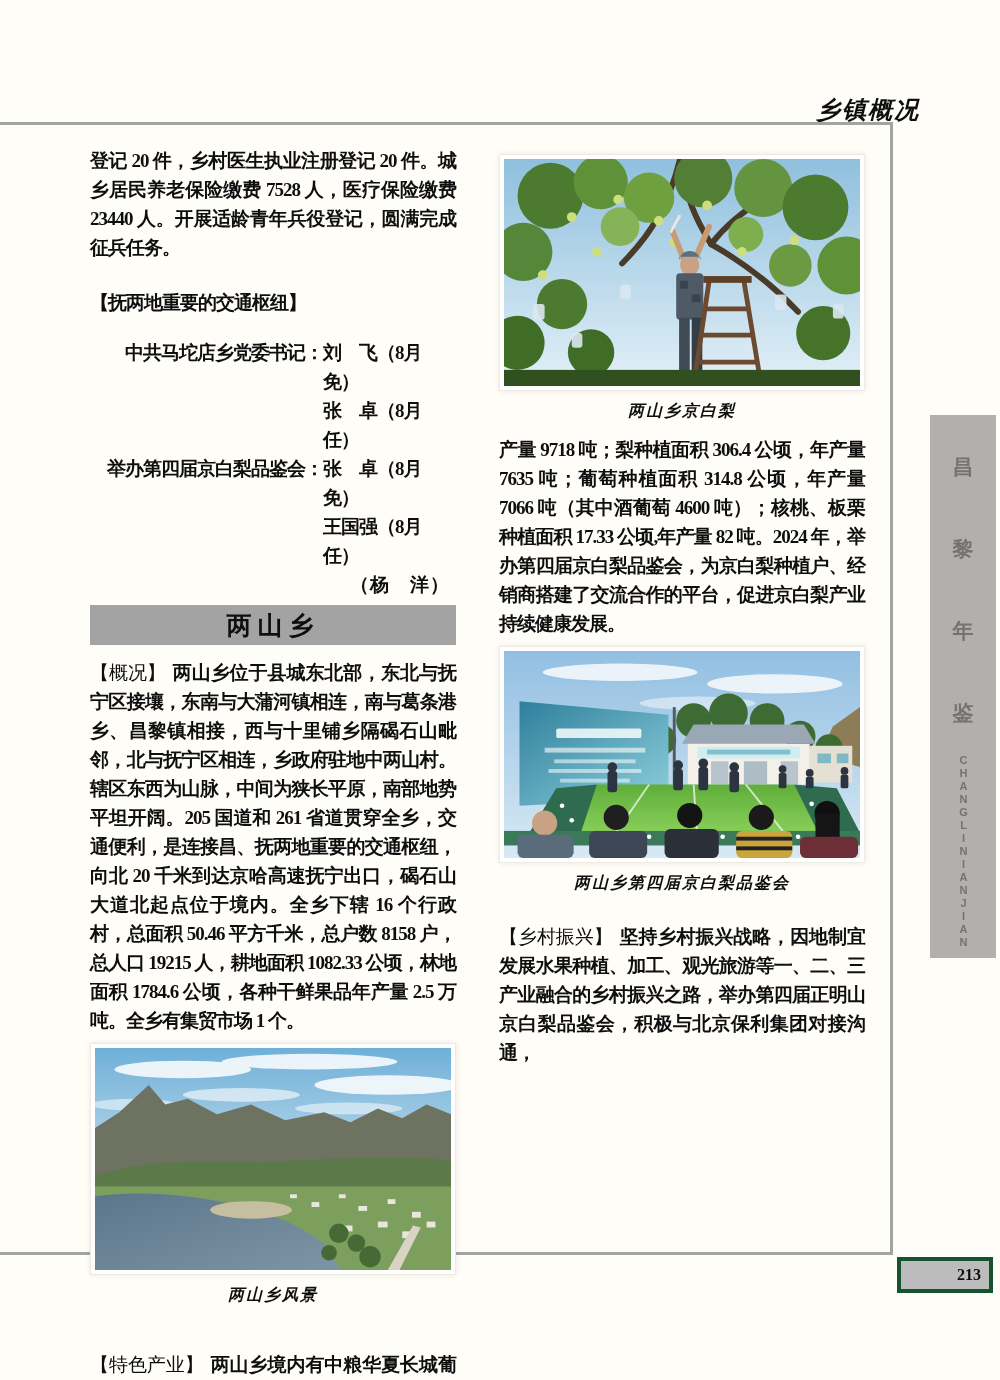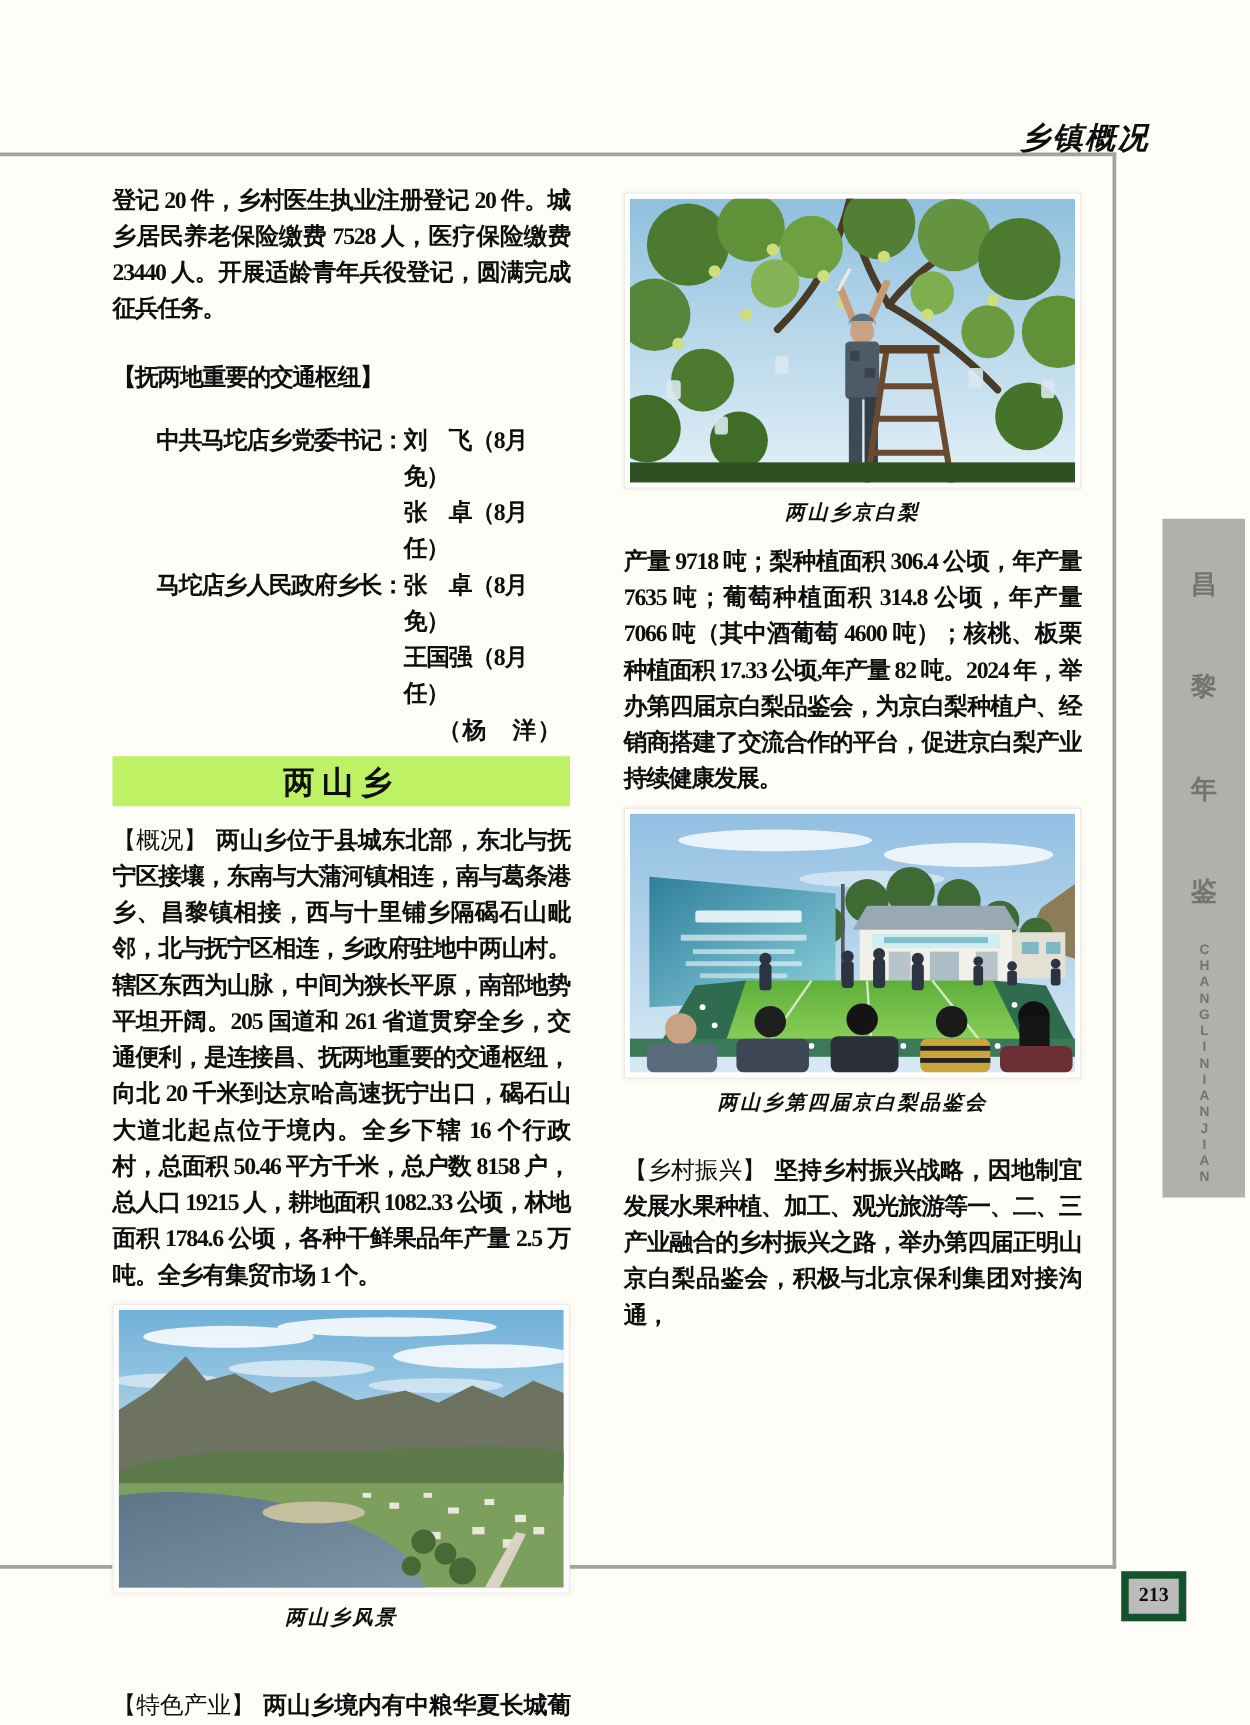--- a/index.html
+++ b/index.html
@@ -26,41 +26,41 @@
   .sidebar .zh{font-size:21px;font-weight:bold;color:#757370;margin-bottom:61px;line-height:1;}
   .sidebar .zh:nth-of-type(4){margin-bottom:30px;}
   .sidebar-roman{
     writing-mode:vertical-rl;text-orientation:upright;
     font-family:"Liberation Sans","DejaVu Sans",sans-serif;
     font-size:11px;font-weight:bold;color:#757370;letter-spacing:1px;line-height:1;
   }
   
   .page-num{
     position:absolute;left:897px;top:1257px;width:40px;height:28px;
-    background:#bcbcbc;border:6px solid #14532d;
+    background:#bcbcbc;border:4px solid #14532d;
     display:flex;align-items:center;justify-content:center;
-    font-size:16px;font-weight:bold;
+    font-size:16px;font-weight:bold;padding-left:48px;
   }
   
   .col{position:absolute;top:146px;width:366px;}
   .col-left{left:90px;}
   .col-right{left:499px;}
   .body{
     font-size:19px;letter-spacing:-1px;line-height:29px;font-weight:bold;
     text-align:justify;text-justify:inter-ideograph;margin:0;
   }
   .inline-label{font-weight:normal;margin-right:7px;}
   .subhead{font-size:19px;font-weight:bold;letter-spacing:-1px;margin:26px 0 0 0;line-height:29px;}
   .leaders{margin-top:21px;}
   .leader-row{display:flex;line-height:29px;font-size:19px;font-weight:bold;letter-spacing:-1px;}
   .leader-role{width:233px;text-align:right;white-space:pre;}
   .leader-name{flex:1;text-align:left;}
   .credit-row{line-height:29px;font-size:19px;font-weight:bold;text-align:right;padding-right:6px;letter-spacing:1px;}
   .section-bar{
-    margin-top:6px;height:40px;background:#bef264;
+    margin-top:6px;height:40px;background:#a3a3a3;
     display:flex;align-items:center;justify-content:center;
     font-size:25px;font-weight:bold;letter-spacing:6px;
   }
   .mt14{margin-top:13px;}
   .photo{
     margin-top:8px;background:#fff;padding:4px;border:1px solid #ecebe4;
     box-shadow:0 0 5px rgba(90,80,60,.12);
   }
   .photo svg{display:block;width:100%;height:auto;}
   .caption{
@@ -88,21 +88,21 @@
     <div class="leaders">
       <div class="leader-row">
         <span class="leader-role">中共马坨店乡党委书记：</span>
         <span class="leader-name">刘　飞（8月免）</span>
       </div>
       <div class="leader-row">
         <span class="leader-role"></span>
         <span class="leader-name">张　卓（8月任）</span>
       </div>
       <div class="leader-row">
-        <span class="leader-role">马坨店乡人民政府乡长：</span>
+        <span class="leader-role">举办第四届京白梨品鉴会：</span>
         <span class="leader-name">张　卓（8月免）</span>
       </div>
       <div class="leader-row">
         <span class="leader-role"></span>
         <span class="leader-name">王国强（8月任）</span>
       </div>
       <div class="credit-row">（杨　洋）</div>
     </div>
 
     <div class="section-bar">两山乡</div>

